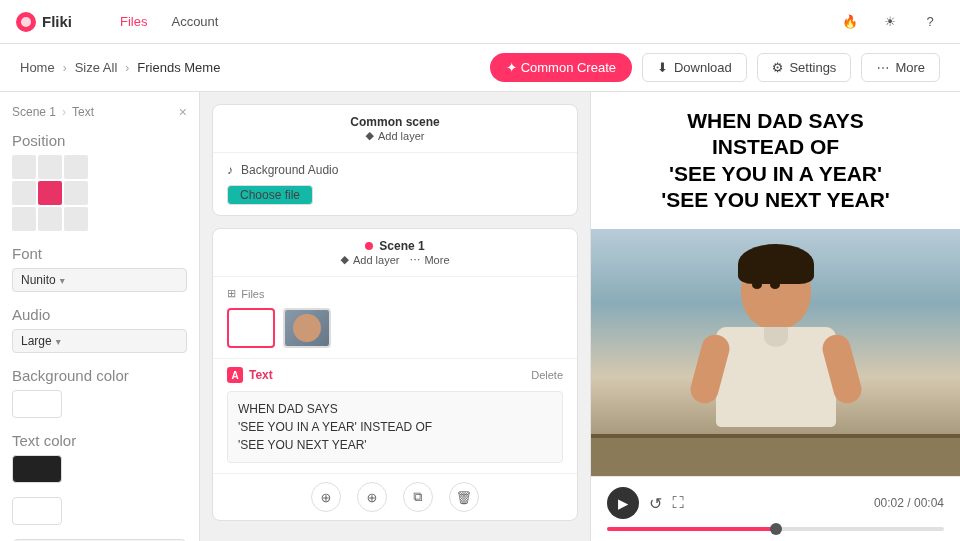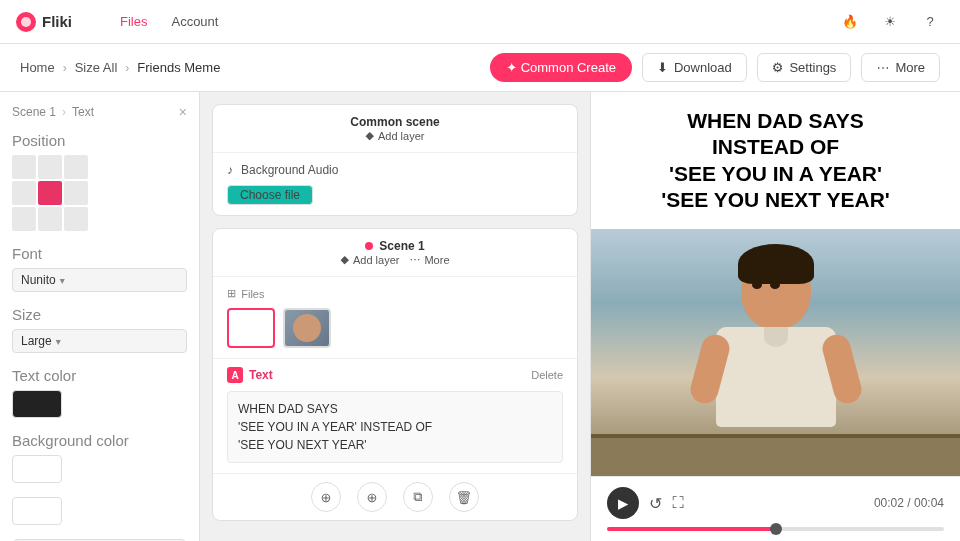--- a/index.html
+++ b/index.html
@@ -181,35 +181,35 @@
 
     <div class="section">
       <div class="section-label">Font</div>
       <div class="select-btn">
         <span>Nunito</span>
         <span class="chevron">▾</span>
       </div>
     </div>
 
     <div class="section">
-      <div class="section-label">Size</div>
+      <div class="section-label">Audio</div>
       <div class="select-btn">
         <span>Large</span>
         <span class="chevron">▾</span>
       </div>
     </div>
 
     <div class="section">
+      <div class="section-label">Background color</div>
+      <div class="color-swatch white"></div>
+    </div>
+
+    <div class="section">
       <div class="section-label">Text color</div>
       <div class="color-swatch black"></div>
-    </div>
-
-    <div class="section">
-      <div class="section-label">Background color</div>
-      <div class="color-swatch white"></div>
     </div>
 
     <div class="section">
       <div class="color-swatch white"></div>
     </div>
 
     <div class="apply-btn">
       <span>◨</span>
       <span>Apply to similar layers</span>
     </div>

